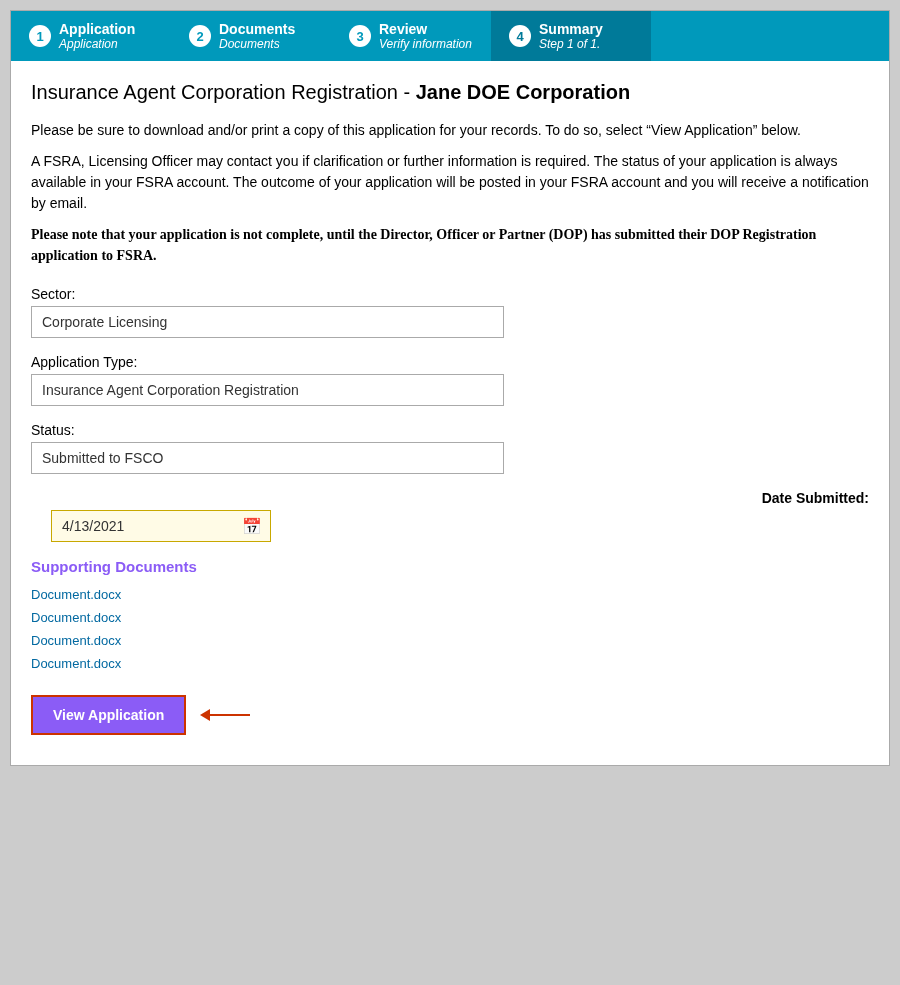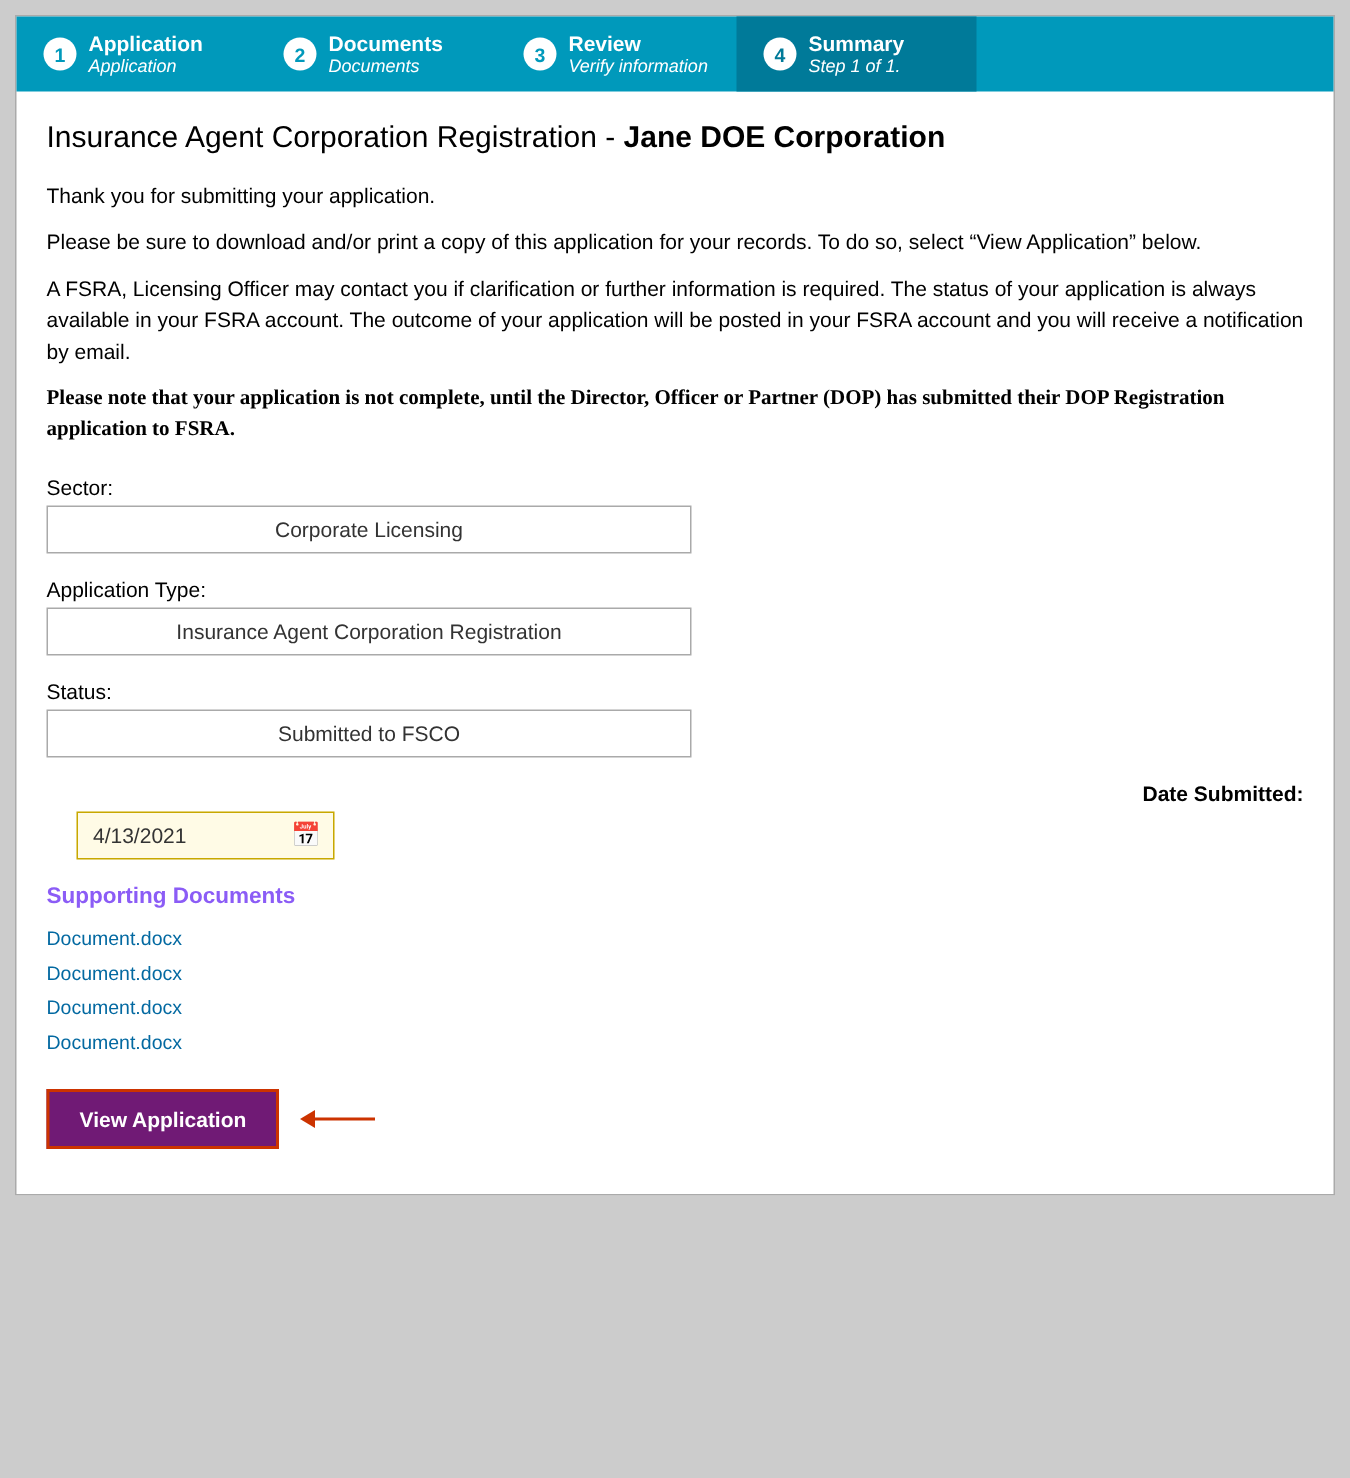--- a/index.html
+++ b/index.html
@@ -95,43 +95,42 @@
       margin-bottom: 16px;
     }
     .field-label {
       font-weight: normal;
       margin-bottom: 4px;
       display: block;
     }
     .field-value {
       border: 1px solid #aaa;
       padding: 7px 10px;
-      width: 430px;
+      width: 473px;
       background: #fff;
       color: #333;
       font-size: 14px;
-      text-align: center;
     }
 
     .date-field-group {
       margin-bottom: 16px;
       margin-left: 20px;
     }
     .date-field-label {
       font-weight: bold;
       margin-bottom: 4px;
       display: block;
       text-align: right;
     }
     .date-input-wrapper {
       display: flex;
       align-items: center;
       border: 1px solid #c8a800;
       background: #fffbe6;
-      width: 172px;
+      width: 220px;
     }
     .date-input-text {
       padding: 7px 10px;
       font-size: 14px;
       flex: 1;
       background: transparent;
       border: none;
       color: #333;
     }
     .date-icon {
@@ -155,21 +154,21 @@
       font-size: 13px;
       color: #0369a1;
     }
 
     .view-app-section {
       display: flex;
       align-items: center;
       margin-top: 16px;
     }
     .view-app-button {
-      background: #701a75;
+      background: #8b5cf6;
       color: #fff;
       border: 2px solid #cc3300;
       padding: 10px 20px;
       font-size: 14px;
       font-weight: bold;
       cursor: pointer;
       outline: none;
     }
     .arrow-indicator {
       margin-left: 14px;
@@ -228,21 +227,20 @@
   </div>
 
   <div class="content">
 
     <h1 class="page-heading">
       <span>Insurance Agent Corporation Registration</span>
       <span> - </span>
       <strong>Jane DOE Corporation</strong>
     </h1>
 
-    <p class="intro-text">Thank you for submitting your application.</p>
     <p class="intro-text">Please be sure to download and/or print a copy of this application for your records. To do so, select “View Application” below.</p>
     <p class="intro-text">A FSRA, Licensing Officer may contact you if clarification or further information is required. The status of your application is always available in your FSRA account. The outcome of your application will be posted in your FSRA account and you will receive a notification by email.</p>
 
     <p class="notice-bold">Please note that your application is not complete, until the Director, Officer or Partner (DOP) has submitted their DOP Registration application to FSRA.</p>
 
     <div class="field-group">
       <span class="field-label">Sector:</span>
       <div class="field-value">Corporate Licensing</div>
     </div>
 

